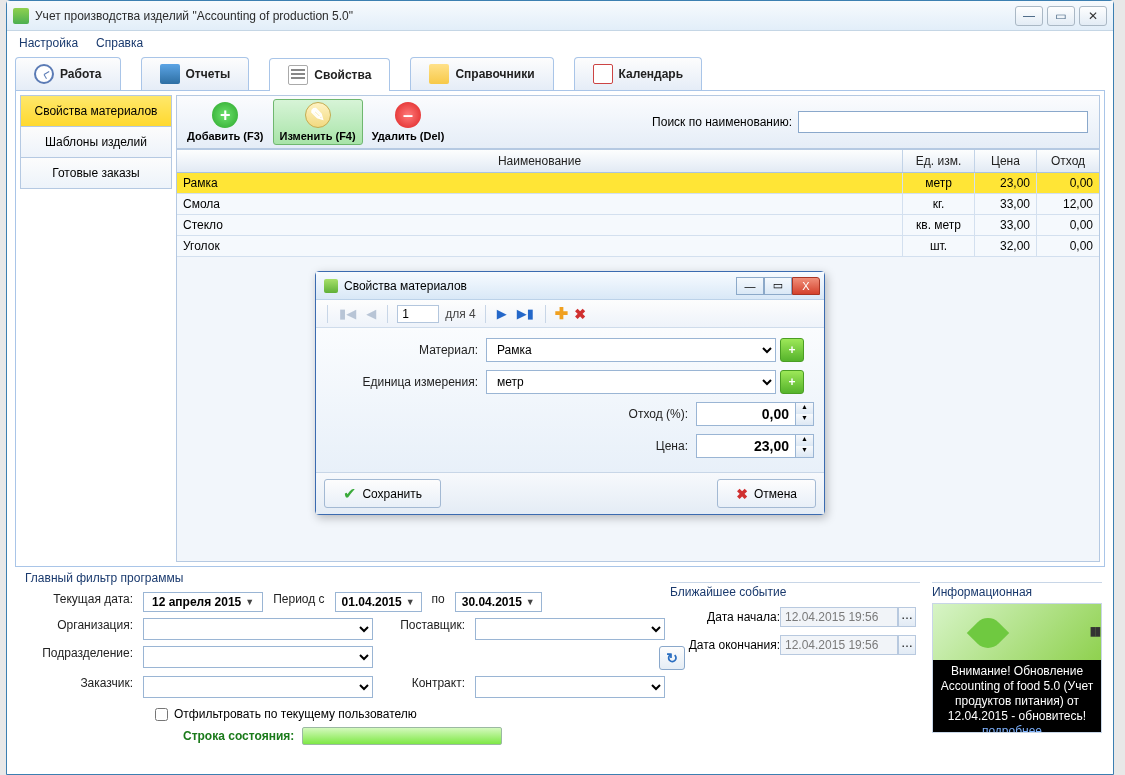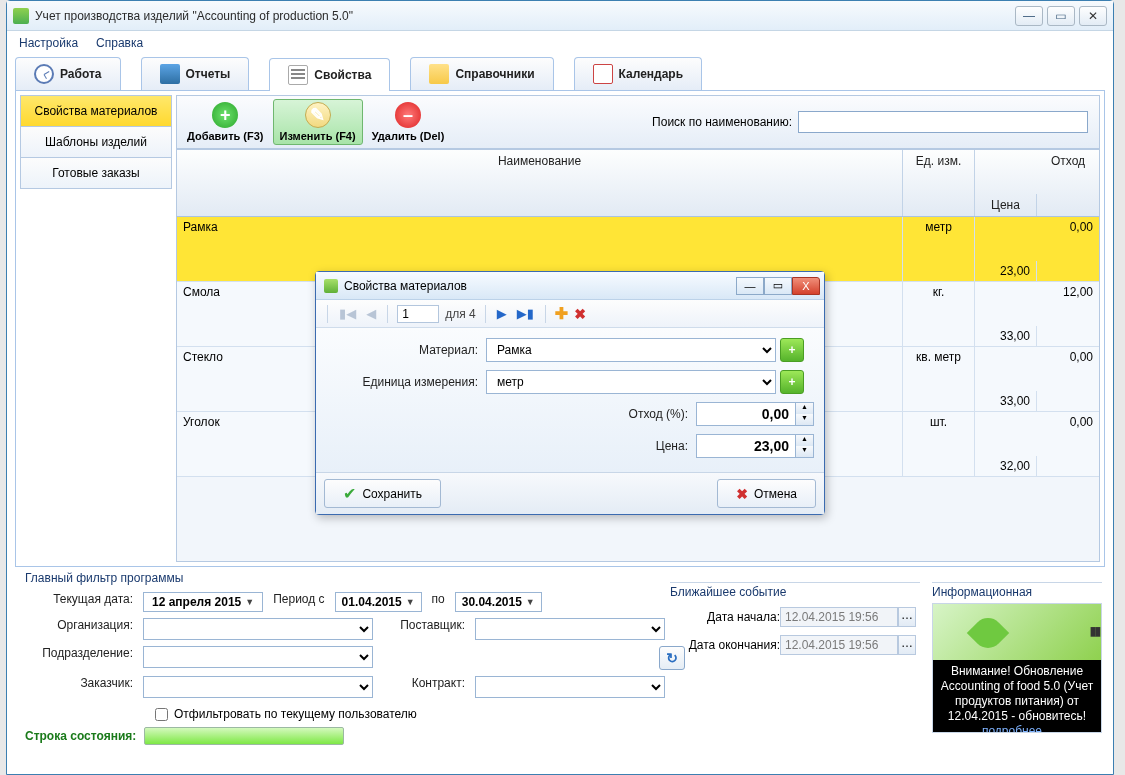--- a/index.html
+++ b/index.html
@@ -40,21 +40,21 @@
 .edit-circ { background: linear-gradient(#fff3c3, #f2d980); border: 1px solid #c5ab50; }
 .del-circ { background: radial-gradient(#ff7a7a, #d22); }
 .tb-btn .lbl { font-size: 11px; font-weight: bold; margin-top: 2px; }
 .search-area { flex: 1; display: flex; align-items: center; justify-content: flex-end; gap: 6px; padding-right: 8px; }
 .search-area input { width: 290px; height: 22px; border: 1px solid #8aa8cb; padding: 0 4px; }
 .grid { border: 1px solid #b5c9e2; flex: 1; margin-top: 0; background: #f2f6fb; overflow: hidden; }
 .grid-head { display: flex; background: linear-gradient(#fdfefe, #e2eaf4); border-bottom: 1px solid #aac3e0; }
 .grid-head .cell { padding: 4px 6px; border-right: 1px solid #c2d3e7; text-align: center; color: #222; }
 .c-name { flex: 1; }
 .c-unit { width: 72px; }
-.c-price { width: 62px; margin-top: 44px; }
+.c-price { width: 62px; }
 .c-waste { width: 62px; border-right: none !important; }
 .grid-row { display: flex; border-bottom: 1px solid #d3e0ef; background: #f5f9fd; }
 .grid-row.selected { background: #ffe536; }
 .grid-row .cell { padding: 3px 6px; border-right: 1px solid #d3e0ef; }
 .grid-row .c-name { text-align: left; }
 .grid-row .c-unit { text-align: center; }
 .grid-row .c-price, .grid-row .c-waste { text-align: right; }
 .grid-row .c-waste { border-right: none; }
 .dialog { position: absolute; left: 315px; top: 271px; width: 510px; background: #fff; border: 1px solid #3b6bb0; border-radius: 4px; box-shadow: 2px 3px 10px rgba(0,0,0,0.25); }
 .dlg-title { height: 28px; background: linear-gradient(#f7fbff, #d9e8f7); display: flex; align-items: center; justify-content: space-between; padding: 0 4px 0 8px; border-bottom: 1px solid #bcd2e9; }
@@ -258,21 +258,21 @@
         <div class="filter-row">
           <span class="flbl w1">Заказчик:</span>
           <select class="cmb"></select>
           <span class="flbl w2">Контракт:</span>
           <select class="cmb" style="width:190px"></select>
         </div>
         <div class="chk-filter">
           <input type="checkbox" style="">
           <span>Отфильтровать по текущему пользователю</span>
         </div>
-        <div class="status-row" style="">
+        <div class="status-row" style="margin-left:158px">
           <span style="color:#1a7a1a; font-weight:bold">Строка состояния:</span>
           <div class="status-bar"></div>
         </div>
       </div>
     </div>
   </div>
 </div>
 
 <div class="event-box">
   <div class="box-legend">Ближайшее событие</div>

